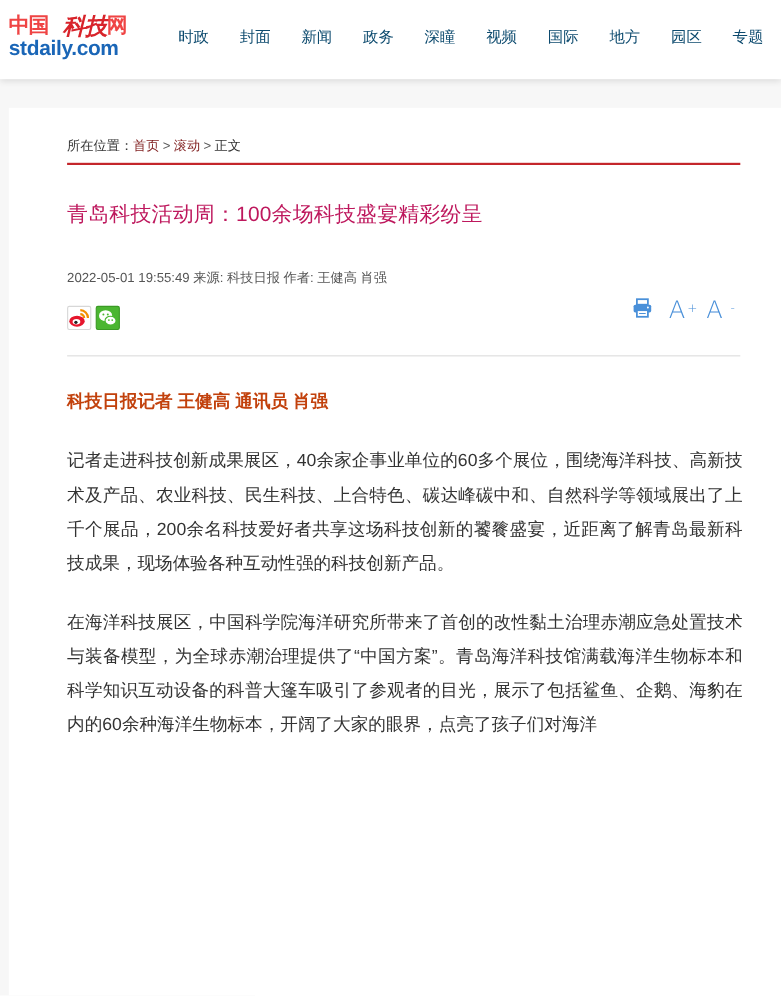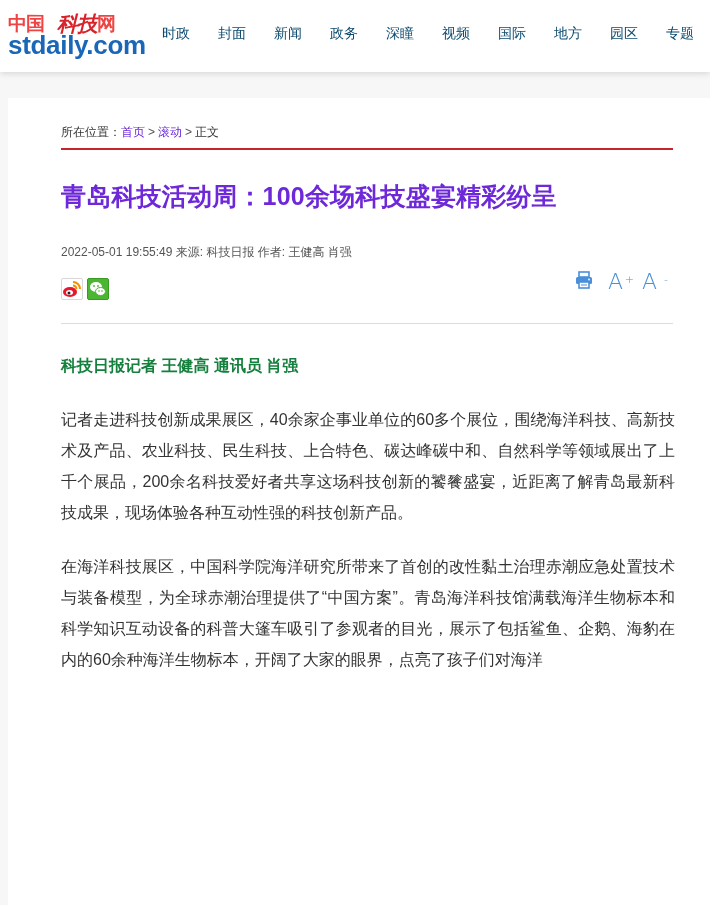--- a/index.html
+++ b/index.html
@@ -16,43 +16,43 @@
       box-shadow: 0 2px 6px rgba(0,0,0,0.12);
       z-index: 2;
     }
     .logo {
       position: absolute; left: 8px; top: 12px; width: 120px; height: 48px;
       text-decoration: none; display: block;
     }
     .logo-top { display: flex; align-items: flex-end; height: 24px; }
     .logo-cn { color: #ef4444; font-size: 19px; font-weight: bold; letter-spacing: -1px; line-height: 24px; }
     .logo-red { color: #d8232a; font-size: 21px; font-family: "DejaVu Serif", serif; font-style: italic; font-weight: bold; letter-spacing: -1px; line-height: 24px; padding-left: 13px; }
-    .logo-en { color: #1a66b7; font-size: 26px; font-weight: bold; line-height: 20px; letter-spacing: -0.3px; margin-top: -1px; }
+    .logo-en { color: #1a66b7; font-size: 19px; font-weight: bold; line-height: 20px; letter-spacing: -0.3px; margin-top: -1px; }
     .nav { position: absolute; top: 22px; left: 162px; display: flex; }
     .nav a {
       display: block; font-size: 14px; color: #0c4a6e; text-decoration: none;
       width: 56px; line-height: 22px;
     }
     .card {
       position: absolute; left: 8px; top: 98px; width: 702px; height: 807px;
       background: #fff;
     }
     .breadcrumb {
       position: absolute; left: 53px; top: 26px; font-size: 12px; color: #333;
       line-height: 16px; display: flex; align-items: center;
     }
-    .breadcrumb a { color: #6d28d9; text-decoration: none; }
+    .breadcrumb a { color: #7f1d1d; text-decoration: none; }
     .breadcrumb .sep { margin: 0 3px; color: #555; }
     .red-rule {
       position: absolute; left: 53px; top: 50px; width: 612px; height: 2px;
       background: #c4262b;
     }
     .title {
-      position: absolute; left: 53px; top: 80px; font-size: 25px; color: #6d28d9;
-      font-weight: bold; line-height: 36px; white-space: nowrap; letter-spacing: 0.2px;
+      position: absolute; left: 53px; top: 80px; font-size: 19px; color: #be185d;
+      font-weight: normal; line-height: 36px; white-space: nowrap; letter-spacing: 0.2px;
     }
     .meta {
       position: absolute; left: 53px; top: 146px; font-size: 12px; color: #555;
       line-height: 16px; white-space: nowrap;
     }
     .share { position: absolute; left: 53px; top: 180px; display: flex; gap: 4px; }
     .share .ico { width: 22px; height: 22px; border-radius: 2px; display: block; position: relative; overflow: hidden; }
     .ico-weibo { background: #fff; border: 1px solid #d7d7d7; }
     .ico-wechat { background: #4bb631; border: 1px solid #3a9a24; }
     .tools { position: absolute; left: 566px; top: 172px; display: flex; align-items: center; gap: 14px; }
@@ -60,21 +60,21 @@
     .font-btn { font-size: 22px; line-height: 24px; position: relative; width: 20px; font-family: "DejaVu Sans", sans-serif; font-weight: 300; }
     .font-btn sup { position: absolute; right: -6px; top: -2px; font-size: 11px; }
     .gray-rule {
       position: absolute; left: 53px; top: 225px; width: 612px; height: 1px; background: #dcdcdc;
     }
     .body {
       position: absolute; left: 53px; top: 252px; width: 614px;
       font-size: 16px; color: #333; line-height: 31px;
     }
     .body p { margin-bottom: 23px; text-align: justify; }
-    .body p.sub { font-weight: bold; color: #15803d; margin-bottom: 23px; }
+    .body p.sub { font-weight: bold; color: #c2410c; margin-bottom: 23px; }
   </style>
 </head>
 <body>
 
 <div class="header">
   <a class="logo">
     <div class="logo-top">
       <span class="logo-cn">中国</span>
       <span class="logo-red">科技</span>
       <span class="logo-cn">网</span>

